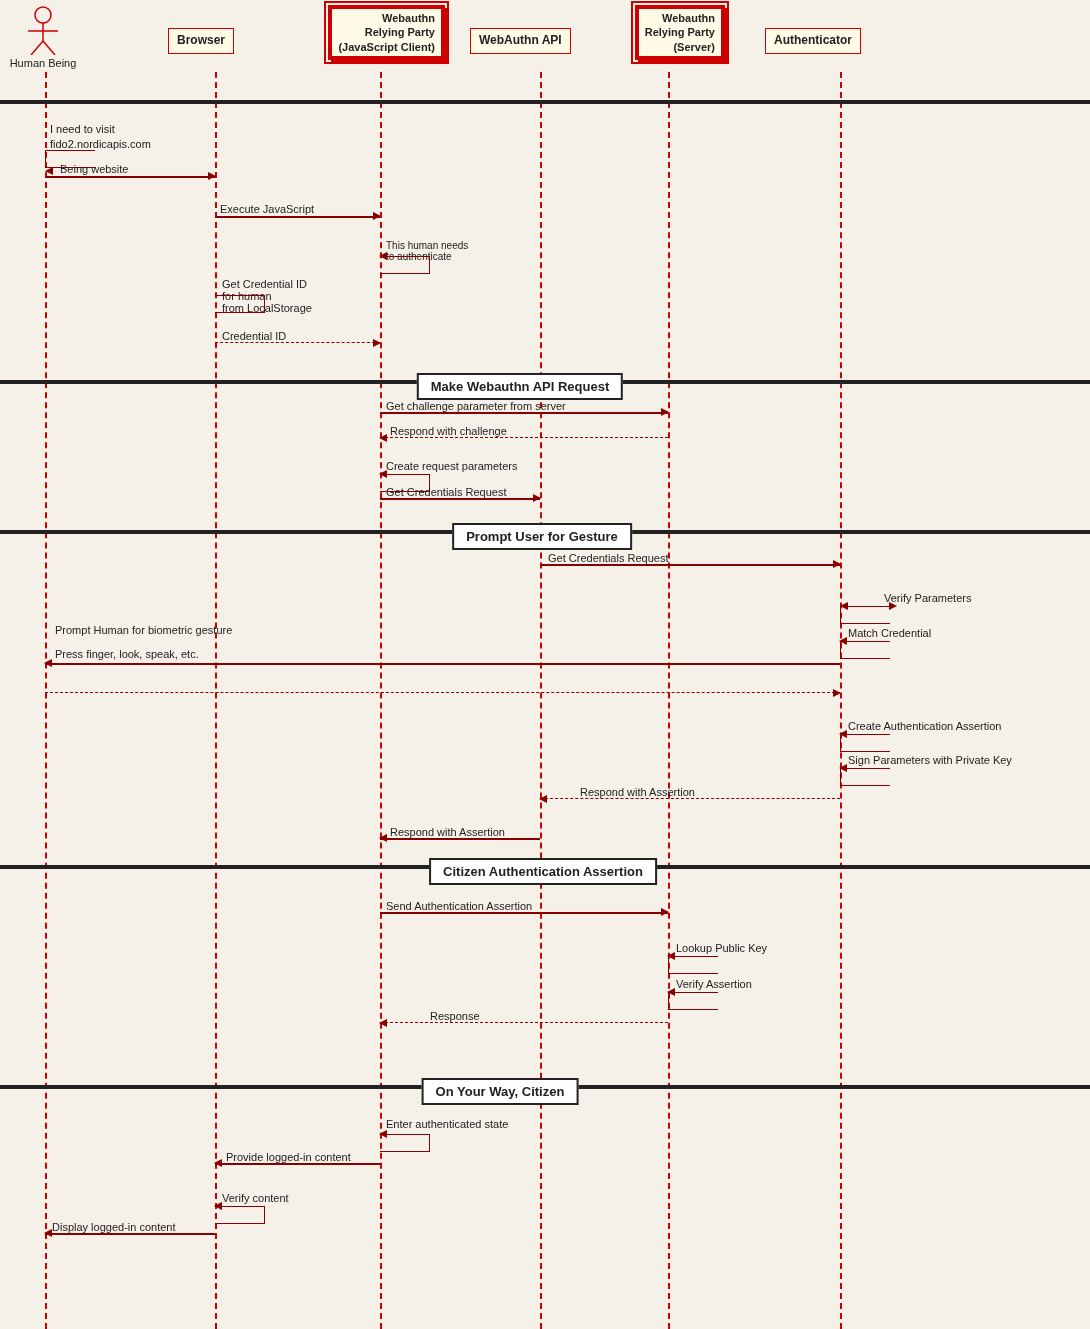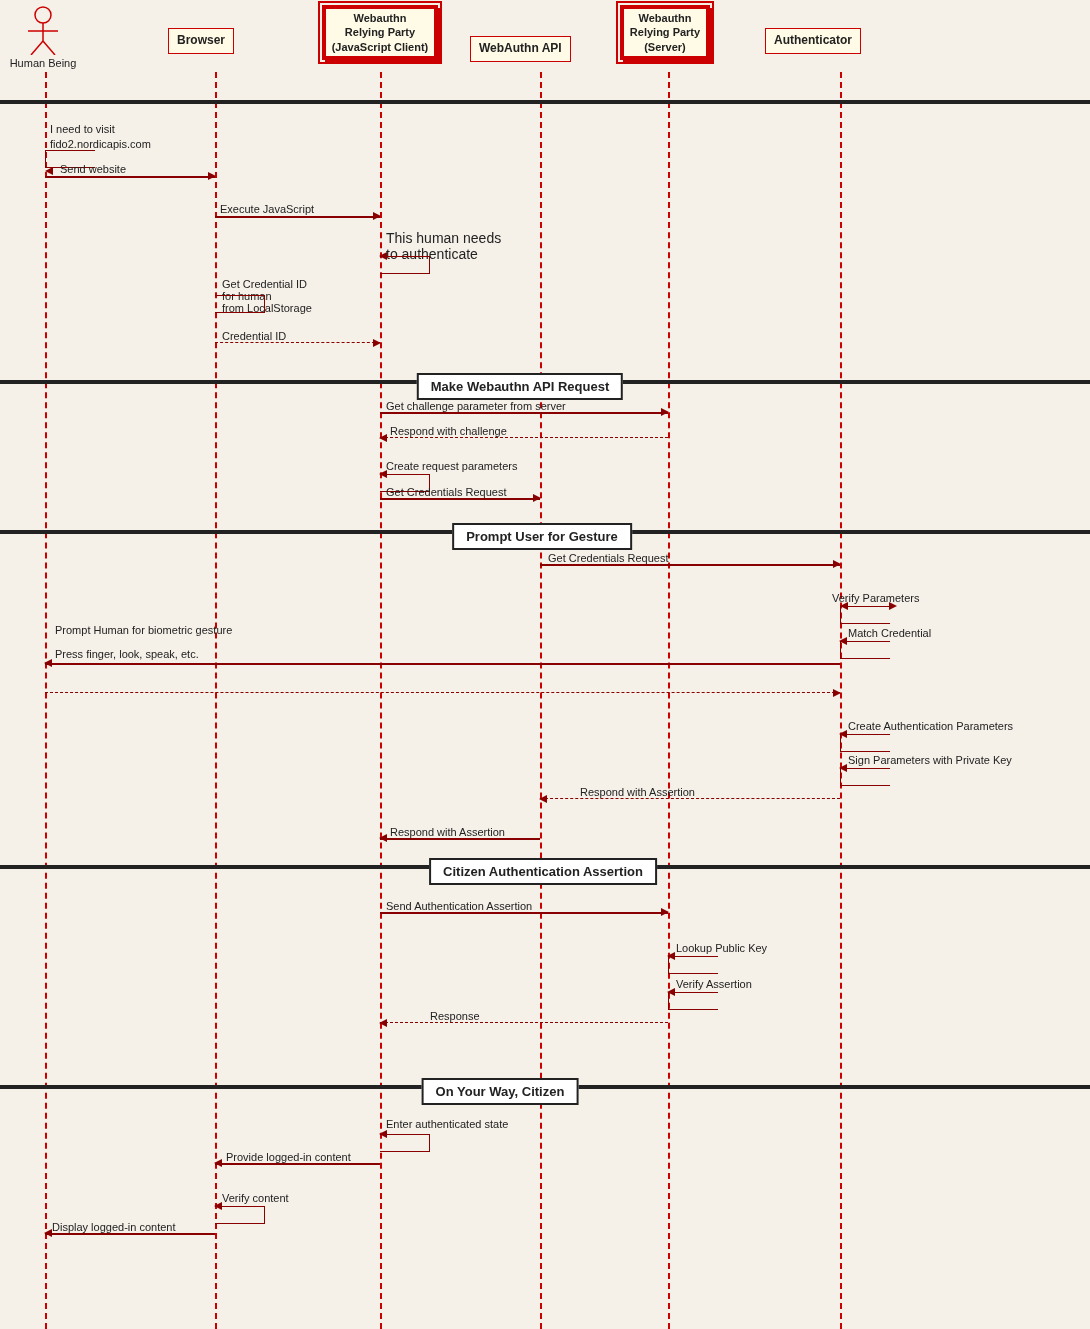--- a/index.html
+++ b/index.html
@@ -17,21 +17,21 @@
     #diagram {
       position: relative;
       width: 1090px;
       min-height: 1329px;
     }
 
     
     .participant-box {
       position: absolute;
       top: 0;
-      text-align: center;
+      text-align: right;
       font-size: 12px;
       font-weight: normal;
     }
 
     .participant-label {
       border: 1.5px solid #cc0000;
       background: #fffbe6;
       padding: 4px 8px;
       display: inline-block;
       font-weight: bold;
@@ -149,21 +149,21 @@
   </div>
 
   <div class="participant-box" style="left:168px; top:28px;">
     <span class="participant-label">Browser</span>
   </div>
 
   <div class="participant-box" style="left:315px; top:5px; width:130px;">
     <span class="participant-label double-border" style="font-size:11px;">Webauthn<br>Relying Party<br>(JavaScript Client)</span>
   </div>
 
-  <div class="participant-box" style="left:470px; top:36px;text-decoration:underline;">
+  <div class="participant-box" style="left:470px; top:28px;text-decoration:underline;">
     <span class="participant-label">WebAuthn API</span>
   </div>
 
   <div class="participant-box" style="left:605px; top:5px; width:120px;">
     <span class="participant-label double-border" style="font-size:11px;">Webauthn<br>Relying Party<br>(Server)</span>
   </div>
 
   <div class="participant-box" style="left:765px; top:28px;">
     <span class="participant-label">Authenticator</span>
   </div>
@@ -180,28 +180,28 @@
   <div class="note-text" style="left:50px; top:122px; font-size:11px;">I need to visit<br>fido2.nordicapis.com</div>
 
   <div style="position:absolute; left:45px; top:150px; width:50px; height:18px; border: 1.5px solid #880000; border-right:none;"></div>
   <div style="position:absolute; left:45px; top:167px;">
     <div class="arrowhead-left" style="position:relative; left:0; top:0;"></div>
   </div>
 
   <div style="position:absolute; top:176px; left:45px; height:1.5px; background:#880000; width:170px;">
     <div class="arrowhead-right"></div>
   </div>
-  <div class="arrow-label" style="top:163px; left:60px;">Send website</div>
+  <div class="arrow-label" style="top:163px; left:60px;">Being website</div>
 
   <div style="position:absolute; top:216px; left:215px; height:1.5px; background:#880000; width:165px;">
     <div class="arrowhead-right"></div>
   </div>
   <div class="arrow-label" style="top:203px; left:220px;">Execute JavaScript</div>
 
-  <div class="arrow-label" style="top:230px; left:386px; font-size:14px;">This human needs<br>to authenticate</div>
+  <div class="arrow-label" style="top:240px; left:386px; font-size:10px;">This human needs<br>to authenticate</div>
   <div style="position:absolute; left:380px; top:256px; width:50px; height:18px; border:1.5px solid #880000; border-left:none;"></div>
   <div style="position:absolute; left:380px; top:256px;">
     <div class="arrowhead-left" style="position:relative;"></div>
   </div>
 
   <div class="arrow-label" style="top:278px; left:222px; font-size:11px;">Get Credential ID<br>for human<br>from LocalStorage</div>
   <div style="position:absolute; left:215px; top:295px; width:50px; height:18px; border:1.5px solid #880000; border-left:none;"></div>
 
   <div style="position:absolute; top:342px; left:215px; height:0; border-top:1.5px dashed #880000; width:165px;">
     <div class="arrowhead-right" style="top:-4px;"></div>
@@ -233,21 +233,21 @@
   <div class="arrow-label" style="top:486px; left:386px;">Get Credentials Request</div>
 
   <div class="section-divider" style="top:530px;"></div>
   <div class="section-label" style="top:523px; left:542px;">Prompt User for Gesture</div>
 
   <div style="position:absolute; top:564px; left:540px; height:1.5px; background:#880000; width:300px;">
     <div class="arrowhead-right"></div>
   </div>
   <div class="arrow-label" style="top:552px; left:548px;">Get Credentials Request</div>
 
-  <div class="arrow-label" style="top:592px; left:832px;">Verify Parameters</div>
+  <div class="arrow-label" style="top:592px; left:884px;">Verify Parameters</div>
   <div style="position:absolute; left:840px; top:606px; width:50px; height:18px; border:1.5px solid #880000; border-right:none;"></div>
   <div style="position:absolute; left:888px; top:606px;">
     <div class="arrowhead-right" style="position:relative;"></div>
   </div>
   <div style="position:absolute; left:840px; top:606px;">
     <div class="arrowhead-left" style="position:relative; left:0;"></div>
   </div>
 
   <div class="arrow-label" style="top:627px; left:848px;">Match Credential</div>
   <div style="position:absolute; left:840px; top:641px; width:50px; height:18px; border:1.5px solid #880000; border-right:none;"></div>
@@ -258,21 +258,21 @@
   <div style="position:absolute; top:663px; left:45px; height:1.5px; background:#880000; width:795px;">
     <div class="arrowhead-left" style="top:-4px;"></div>
   </div>
   <div class="arrow-label" style="top:624px; left:55px;">Prompt Human for biometric gesture</div>
 
   <div style="position:absolute; top:692px; left:45px; height:0; border-top:1.5px dashed #880000; width:795px;">
     <div class="arrowhead-right" style="top:-4px;"></div>
   </div>
   <div class="arrow-label" style="top:648px; left:55px;">Press finger, look, speak, etc.</div>
 
-  <div class="arrow-label" style="top:720px; left:848px;">Create Authentication Parameters</div>
+  <div class="arrow-label" style="top:720px; left:848px;">Create Authentication Assertion</div>
   <div style="position:absolute; left:840px; top:734px; width:50px; height:18px; border:1.5px solid #880000; border-right:none;"></div>
   <div style="position:absolute; left:840px; top:734px;">
     <div class="arrowhead-left" style="position:relative;"></div>
   </div>
 
   <div class="arrow-label" style="top:754px; left:848px;">Sign Parameters with Private Key</div>
   <div style="position:absolute; left:840px; top:768px; width:50px; height:18px; border:1.5px solid #880000; border-right:none;"></div>
   <div style="position:absolute; left:840px; top:768px;">
     <div class="arrowhead-left" style="position:relative;"></div>
   </div>

